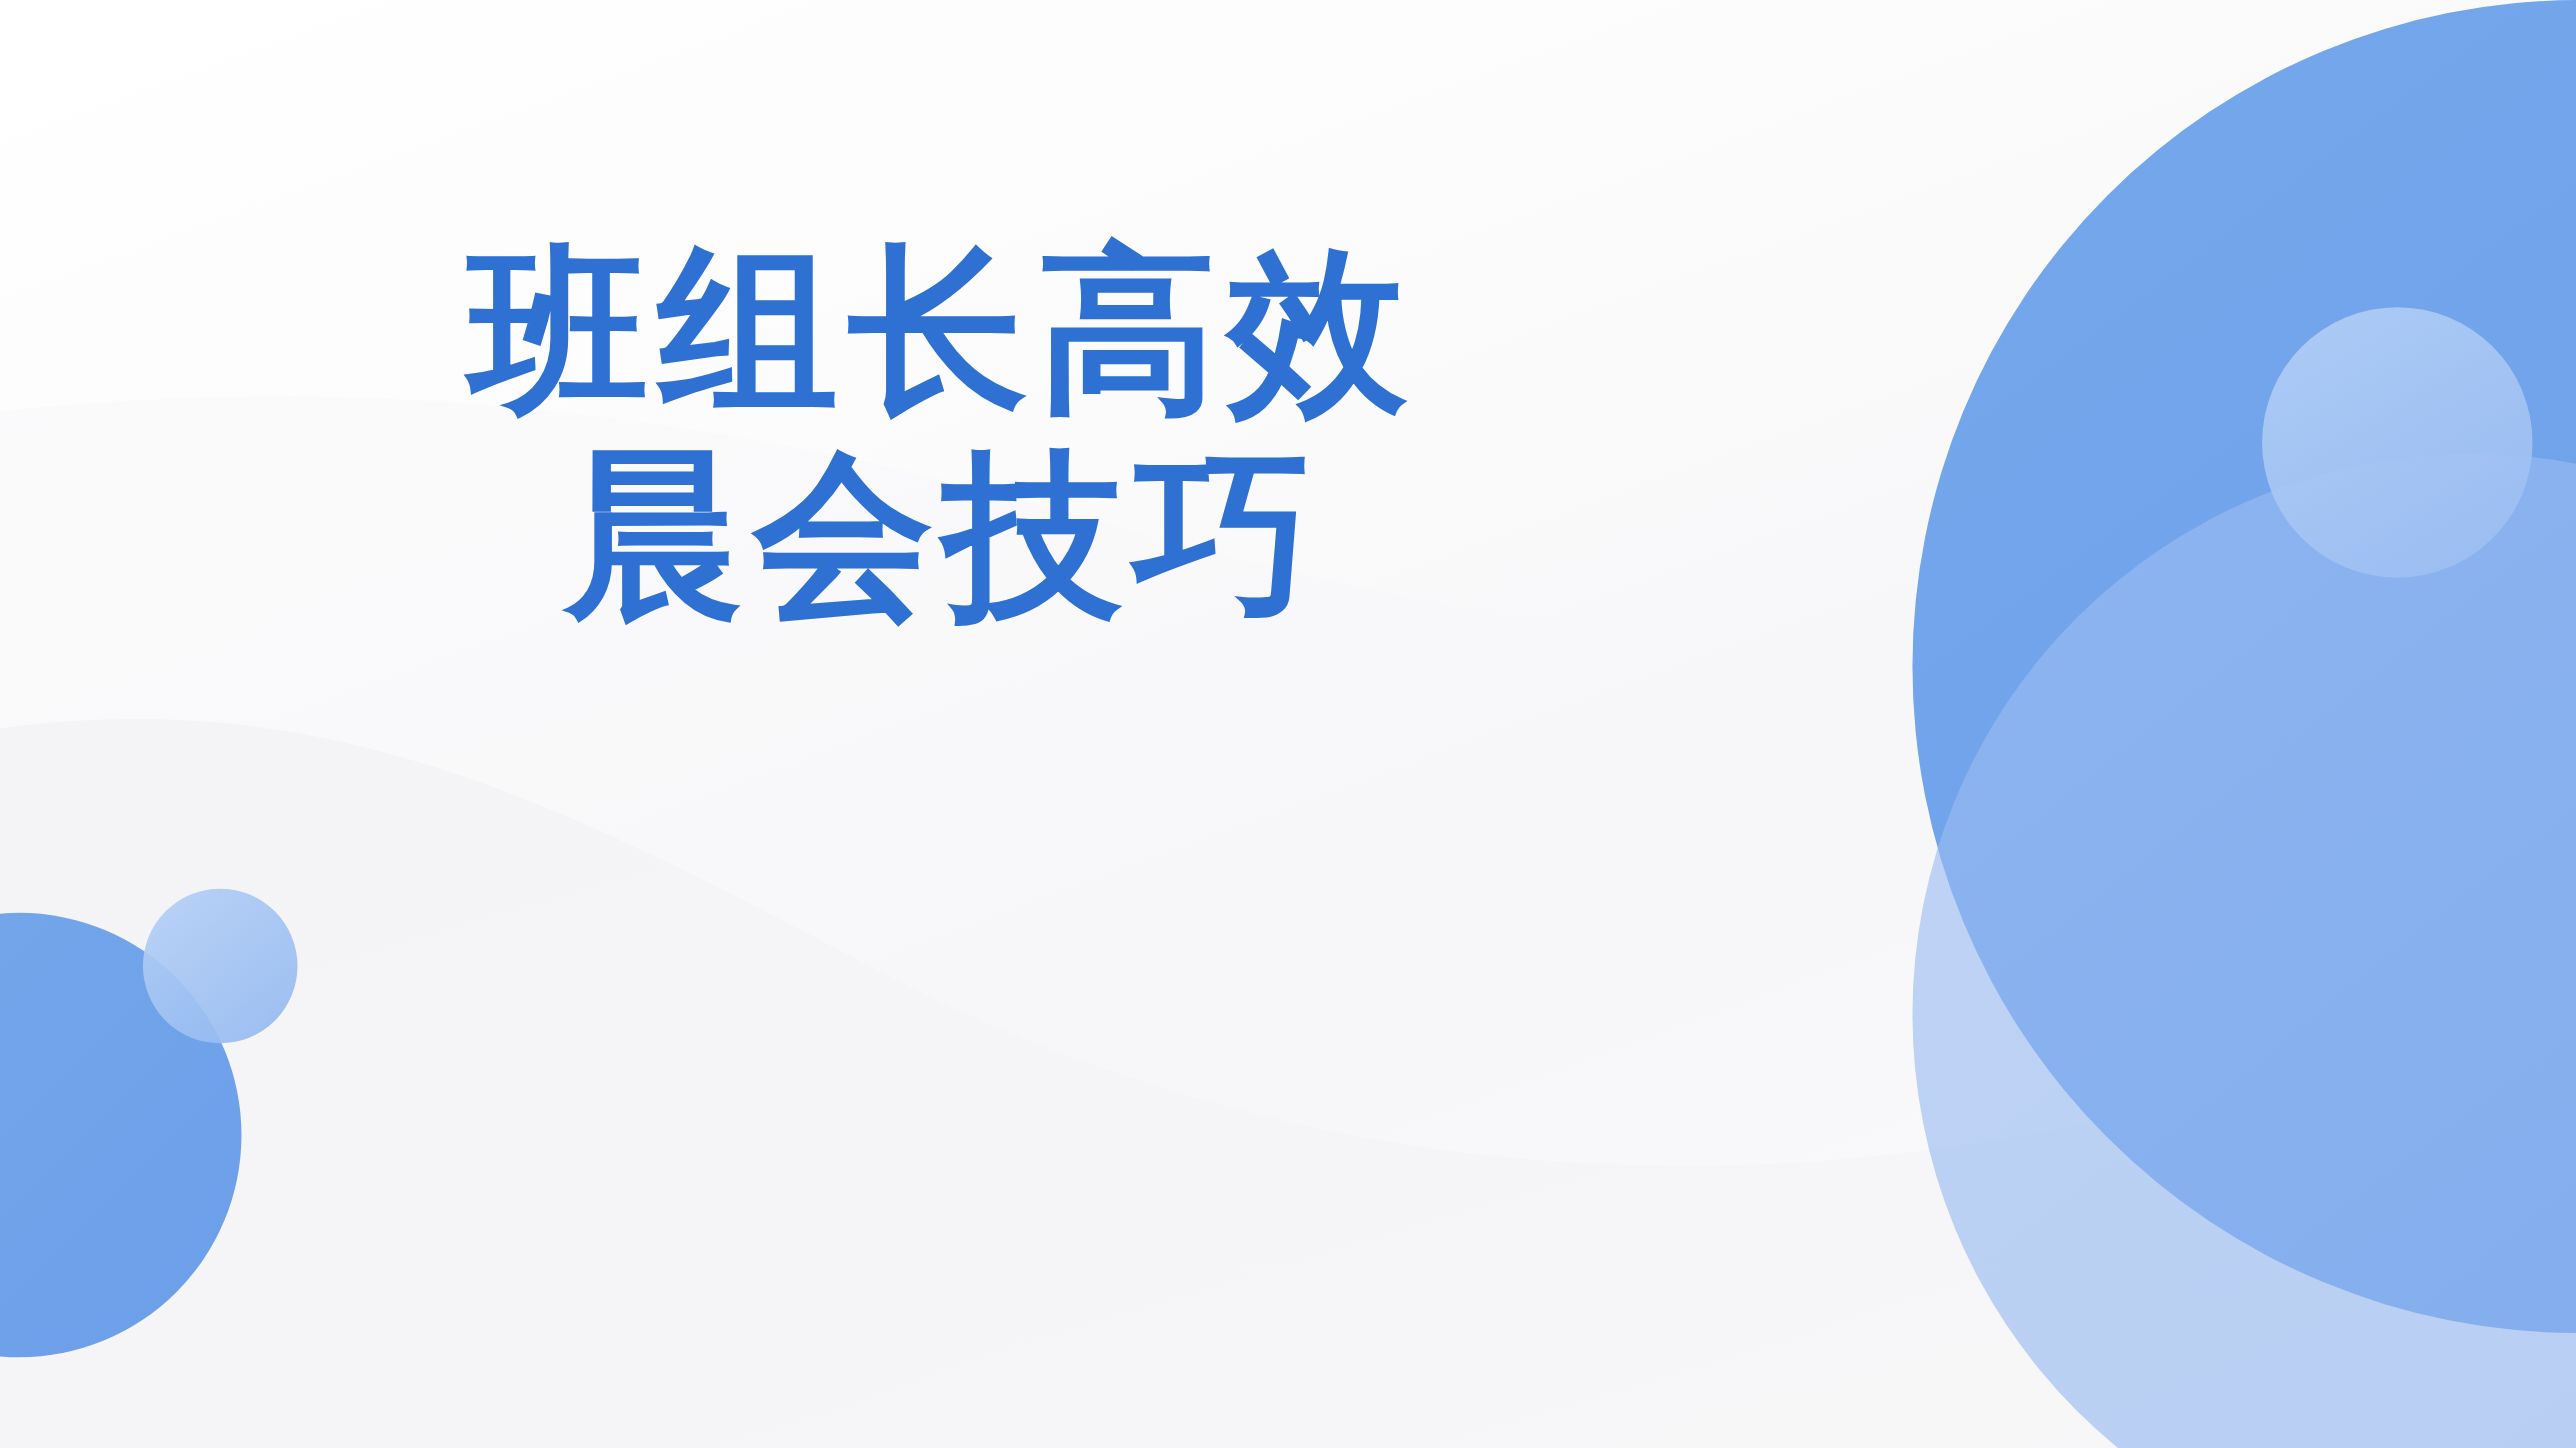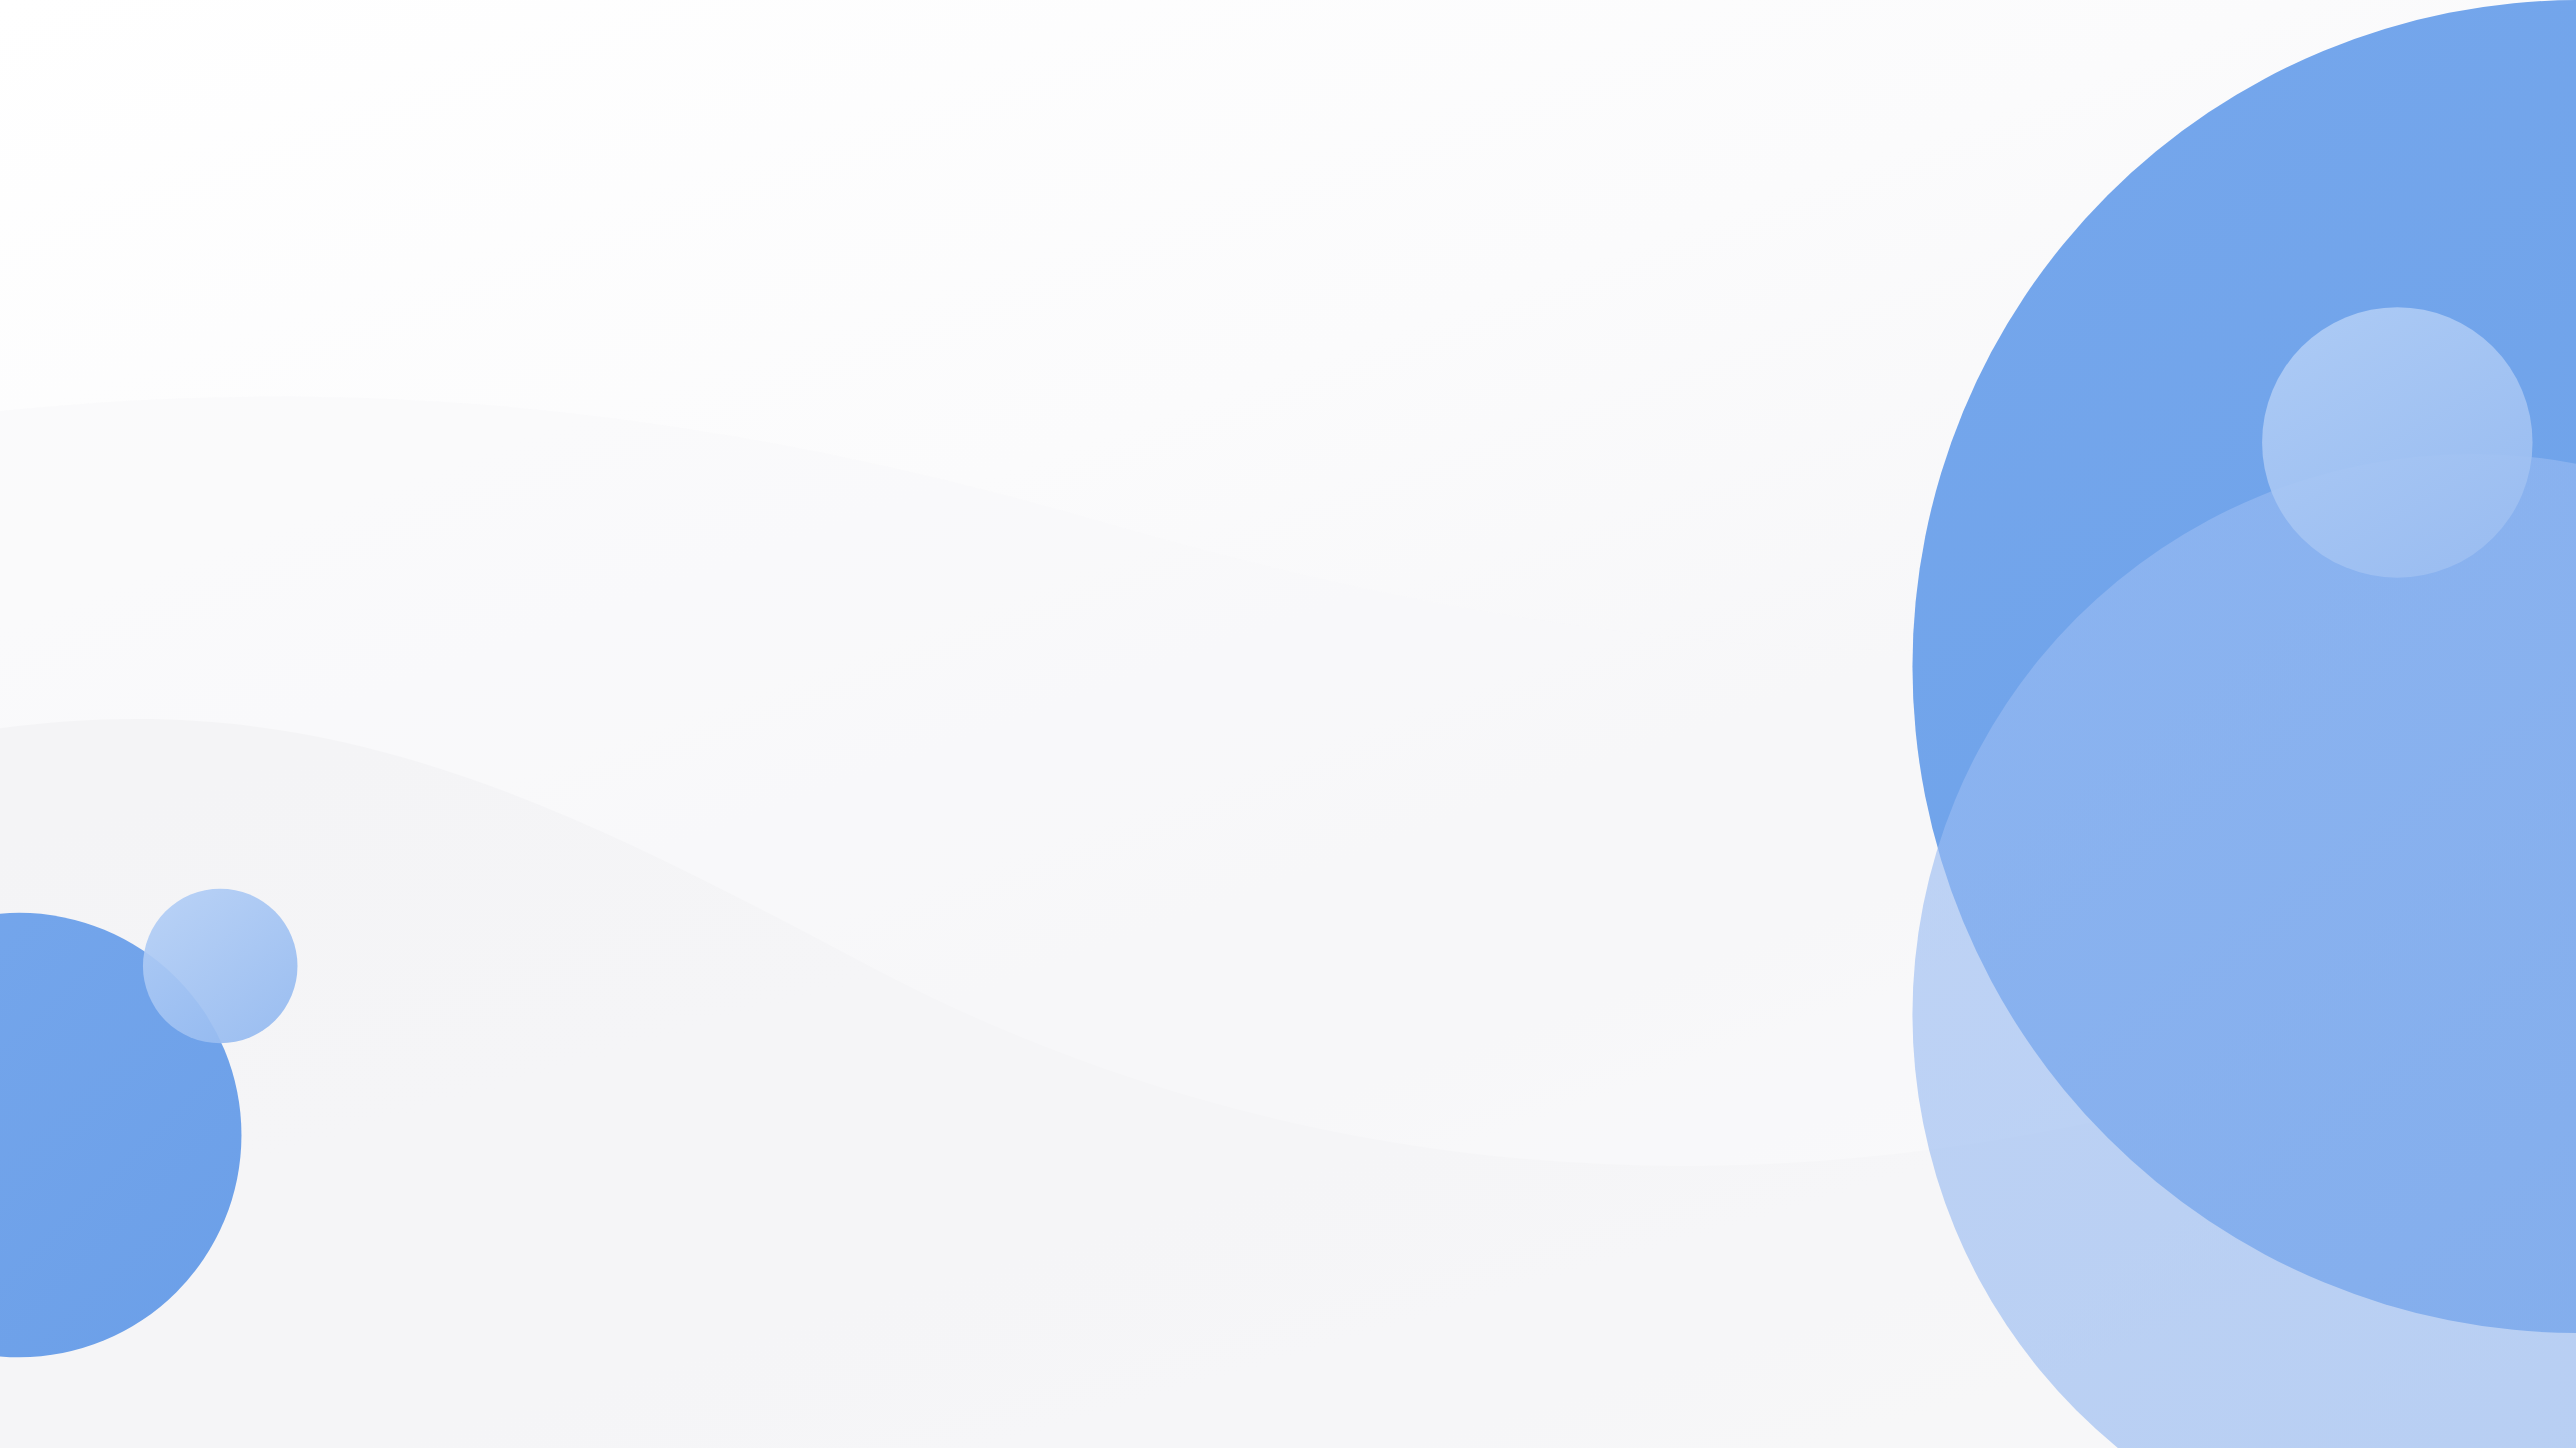--- a/index.html
+++ b/index.html
@@ -113,15 +113,19 @@
 
       <circle cx="2482" cy="458" r="140" fill="url(#gradRightSmall)" opacity="0.90"></circle>
 
       <circle cx="20" cy="1175" r="230" fill="url(#gradBLBig)"></circle>
 
       <circle cx="228" cy="1000" r="80" fill="url(#gradBLSmall)" opacity="0.92"></circle>
 
     </g>
   </svg>
 
+  <div class="title-block">
+    <span class="title-line line-1" style="color: rgb(46, 113, 210);">班组长高效</span>
+    <span class="title-line line-2" style="color: rgb(46, 113, 210);">晨会技巧</span>
+  </div>
 
 </div>
 
 
 </body></html>

